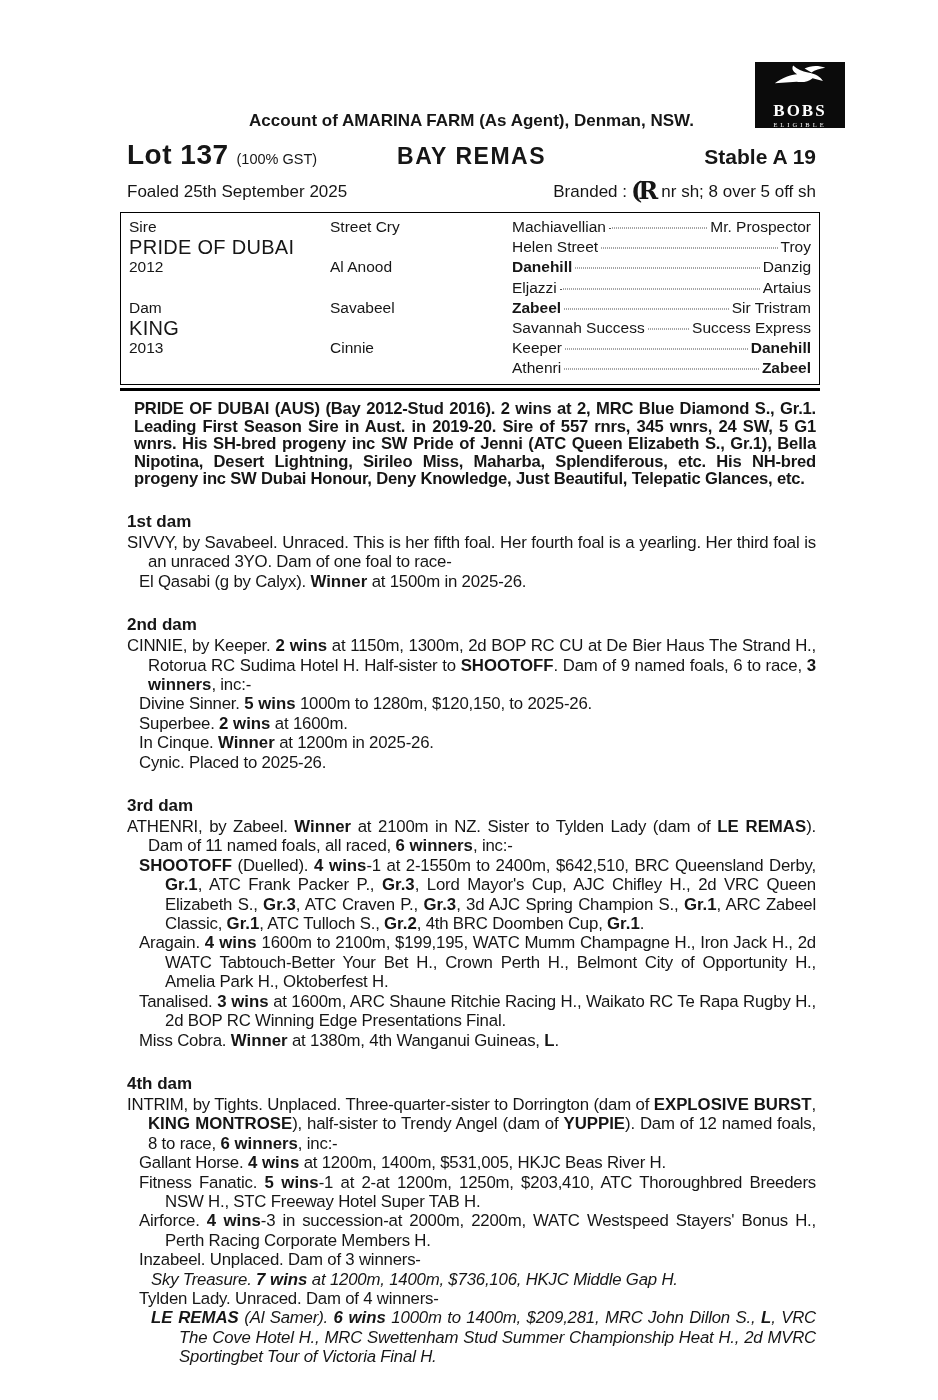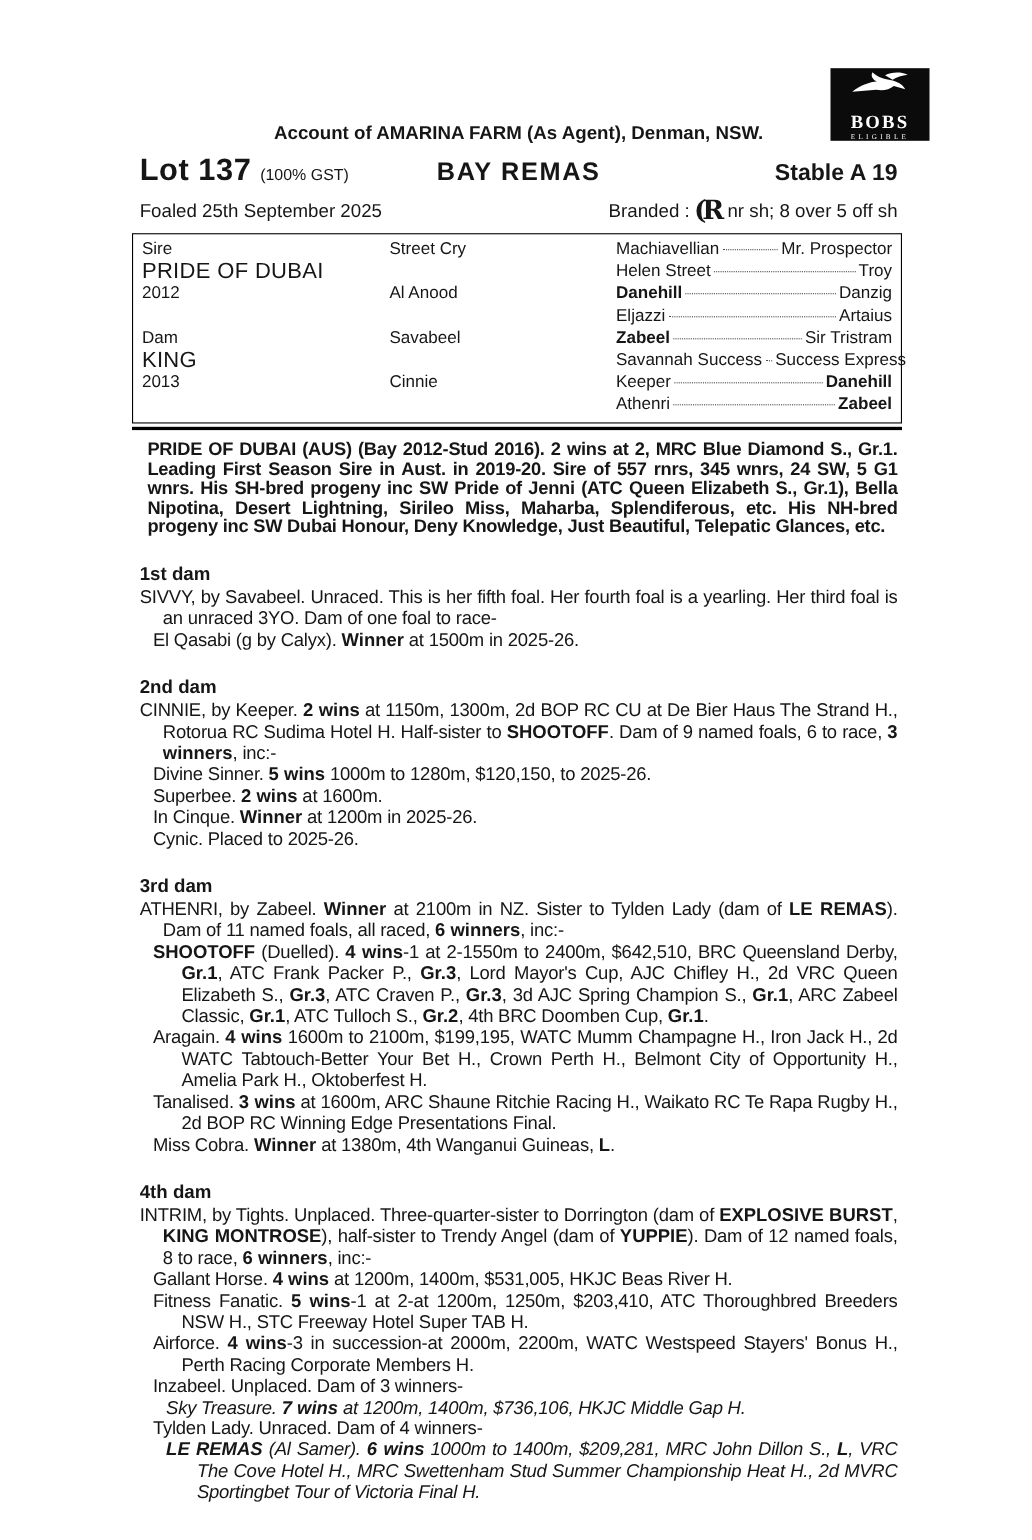--- a/index.html
+++ b/index.html
@@ -42,21 +42,21 @@
   .brand-mark {
     font-family:"DejaVu Serif", serif; font-weight:bold; font-size:24px;
     letter-spacing:-4px; line-height:1; margin:0 7px 0 4px; transform:translateY(1px); display:inline-block;
   }
 
   
   .pedigree {
     margin:10px -4px 0 -7px; border:1.5px solid #000;
     padding:4px 8px 5px 8px;
   }
-  .prow { display:flex; align-items:flex-start; height:20.2px; font-size:15.5px; line-height:20px;gap:24px; }
+  .prow { display:flex; align-items:flex-start; height:20.2px; font-size:15.5px; line-height:20px; }
   .pc1 { width:201px; flex:0 0 auto; }
   .pc2 { width:182px; flex:0 0 auto; }
   .pc3 { flex:1 1 auto; display:flex; align-items:baseline; min-width:0; }
   .pbig { font-weight:normal; font-size:20px; letter-spacing:0.3px; }
   .bold { font-weight:bold; }
   .pl, .pr { white-space:nowrap; }
   .leader { flex:1 1 auto; min-width:6px; border-bottom:1.6px dotted #4a4a4a; margin:0 3px; transform:translateY(-3.5px); }
 
   .thick-rule { height:3.5px; background:#000; margin:3px -4px 0 -7px; }
 

